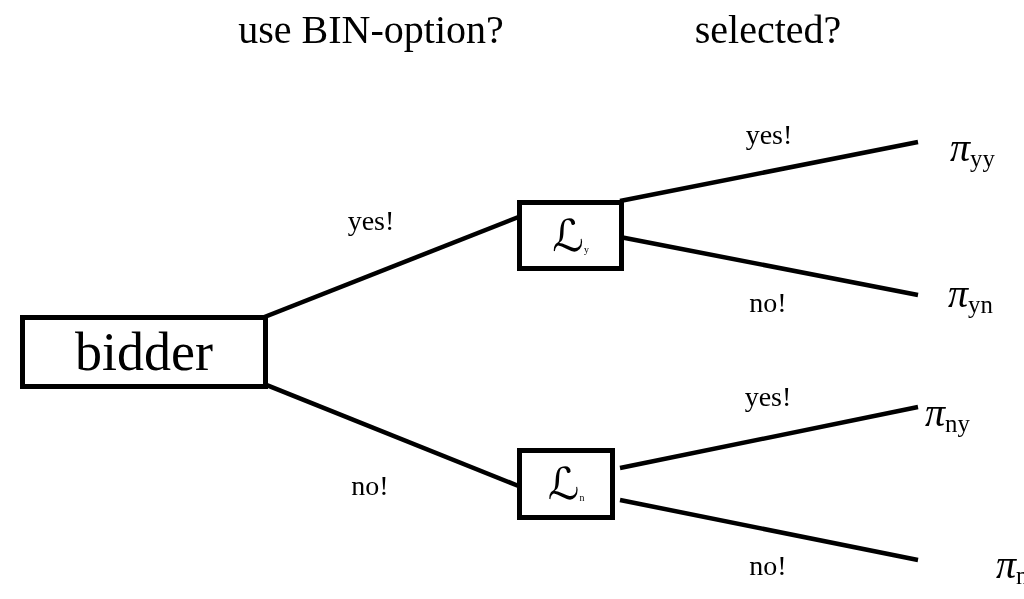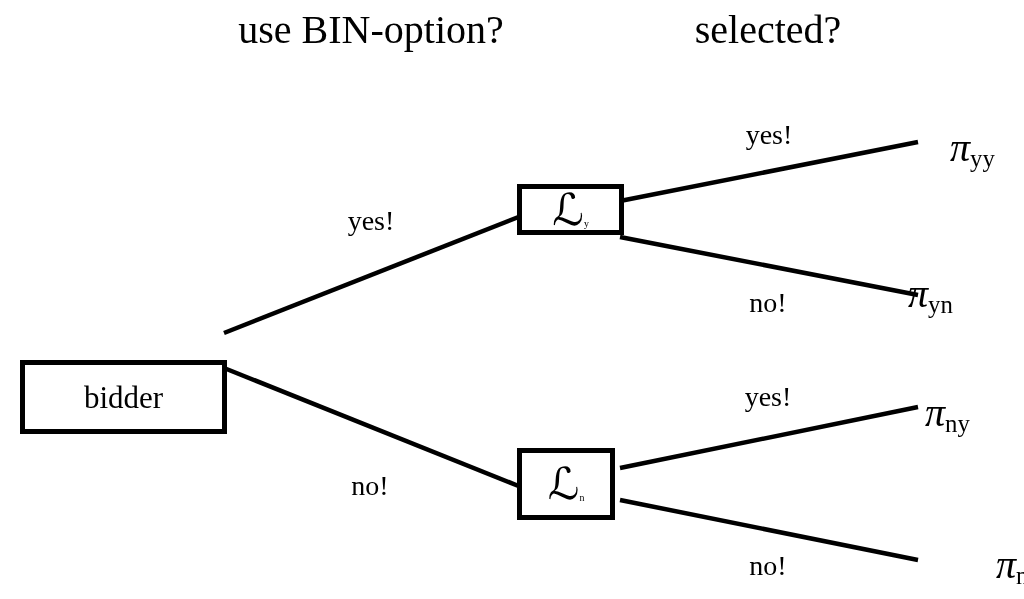--- a/index.html
+++ b/index.html
@@ -68,47 +68,46 @@
     font-size: 44px;
   }
   .subscript {
     font-style: normal;
     font-size: 0.62em;
     vertical-align: -0.25em;
   }
   #bidder-box {
     left: 20px;
     top: 315px;
-    width: 207px;
+    width: 248px;
     height: 74px;
-    font-size: 31px;
-    margin-top: 45px;
+    font-size: 54px;
   }
   #ly-box {
     left: 517px;
-    top: 184px;
+    top: 200px;
     width: 107px;
-    height: 51px;
+    height: 71px;
   }
   #ln-box {
     left: 517px;
     top: 448px;
     width: 98px;
     height: 72px;
   }
   #heading-left  { left: 371px; top: 8px; }
   #heading-right { left: 768px; top: 8px; }
   #label-bidder-yes { left: 371px; top: 221px; }
   #label-bidder-no  { left: 370px; top: 486px; }
   #label-ly-yes     { left: 769px; top: 135px; }
   #label-ly-no      { left: 768px; top: 303px; }
   #label-ln-yes     { left: 768px; top: 397px; }
   #label-ln-no      { left: 768px; top: 566px; }
   #outcome-yy { left: 950px; top: 150px; }
-  #outcome-yn { left: 908px; top: 296px; }
+  #outcome-yn { left: 948px; top: 296px; }
   #outcome-ny { left: 925px; top: 415px; }
   #outcome-nn { left: 996px; top: 567px; }
 </style>
 </head>
 <body>
 
 <div id="canvas">
 
   <svg id="edges" viewBox="0 0 1024 599" xmlns="http://www.w3.org/2000/svg">
     <line x1="224" y1="333" x2="521" y2="216" stroke="#000000" stroke-width="4.5"></line>

